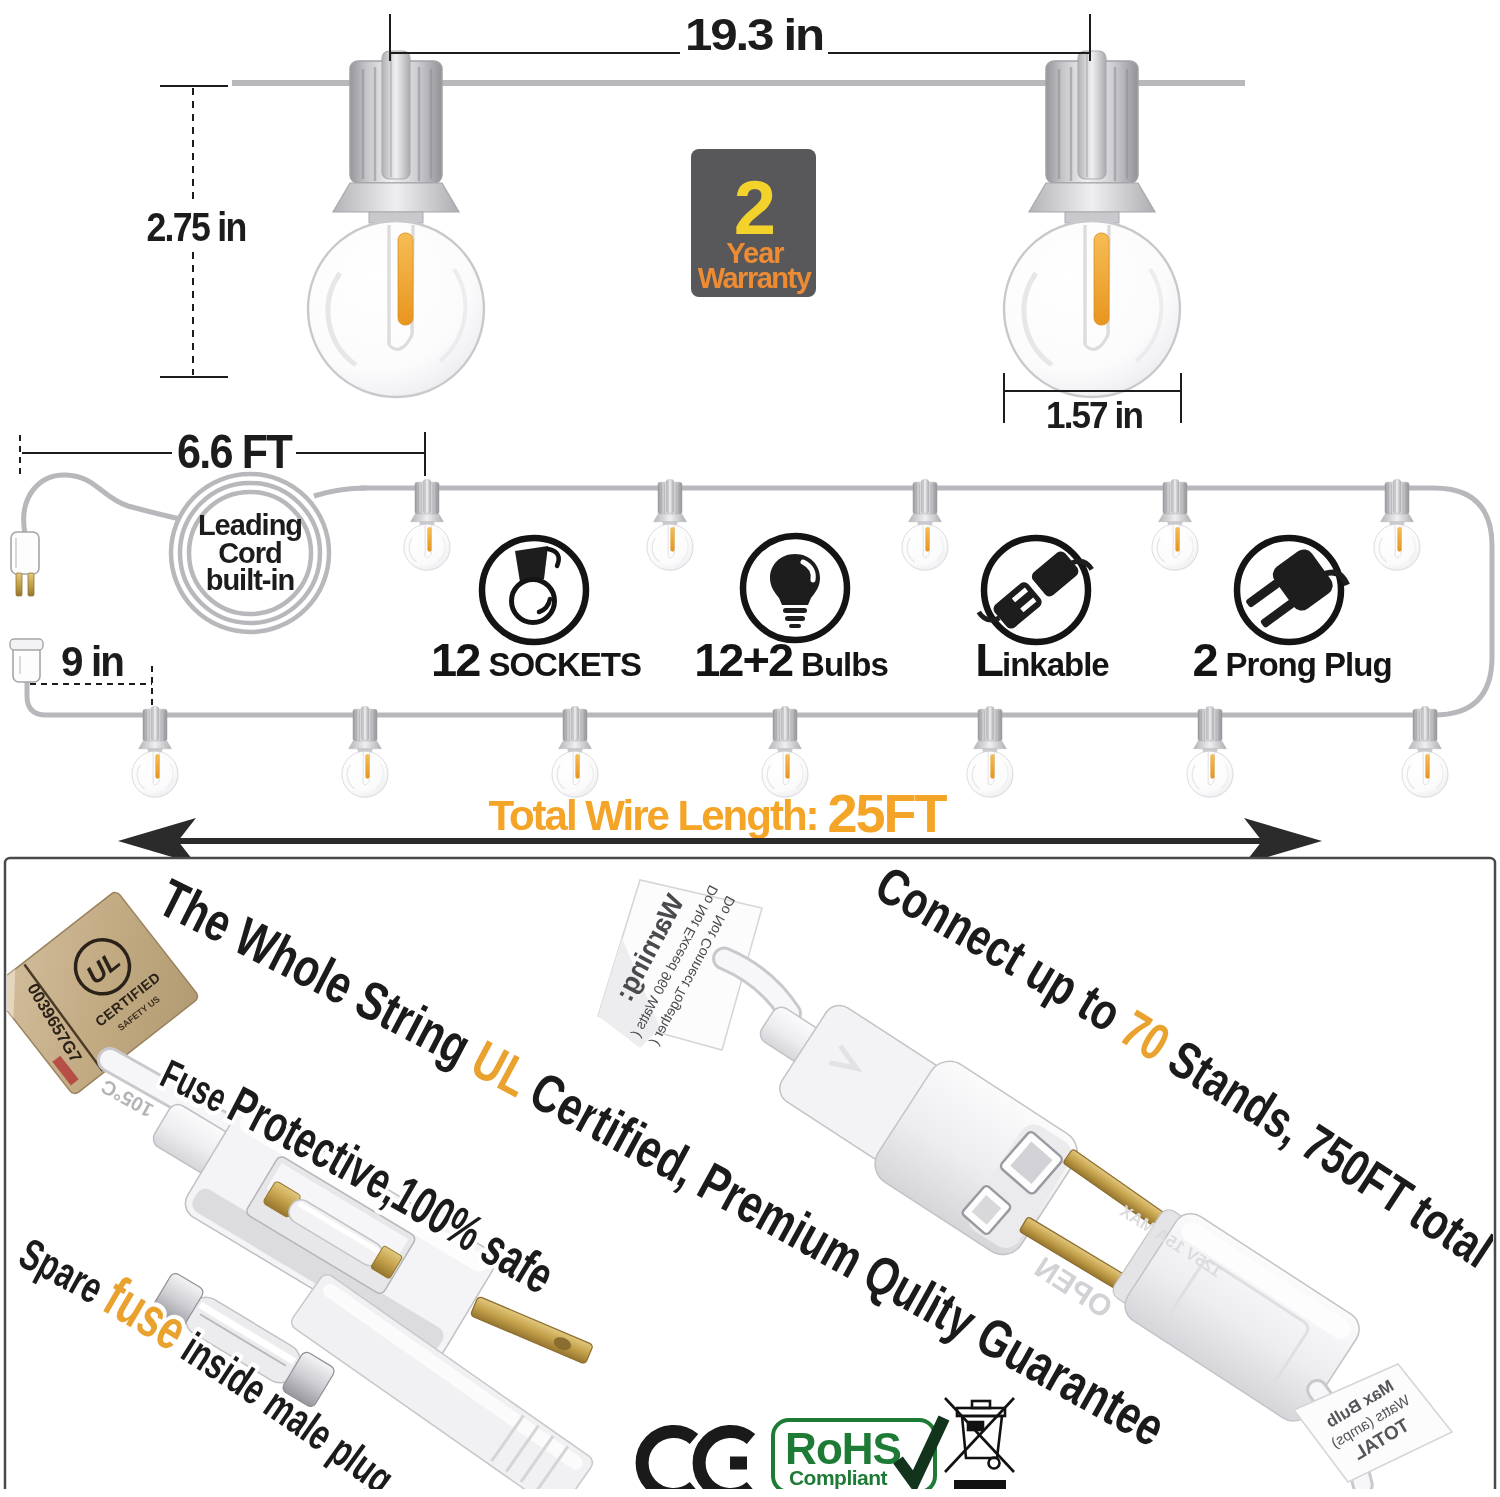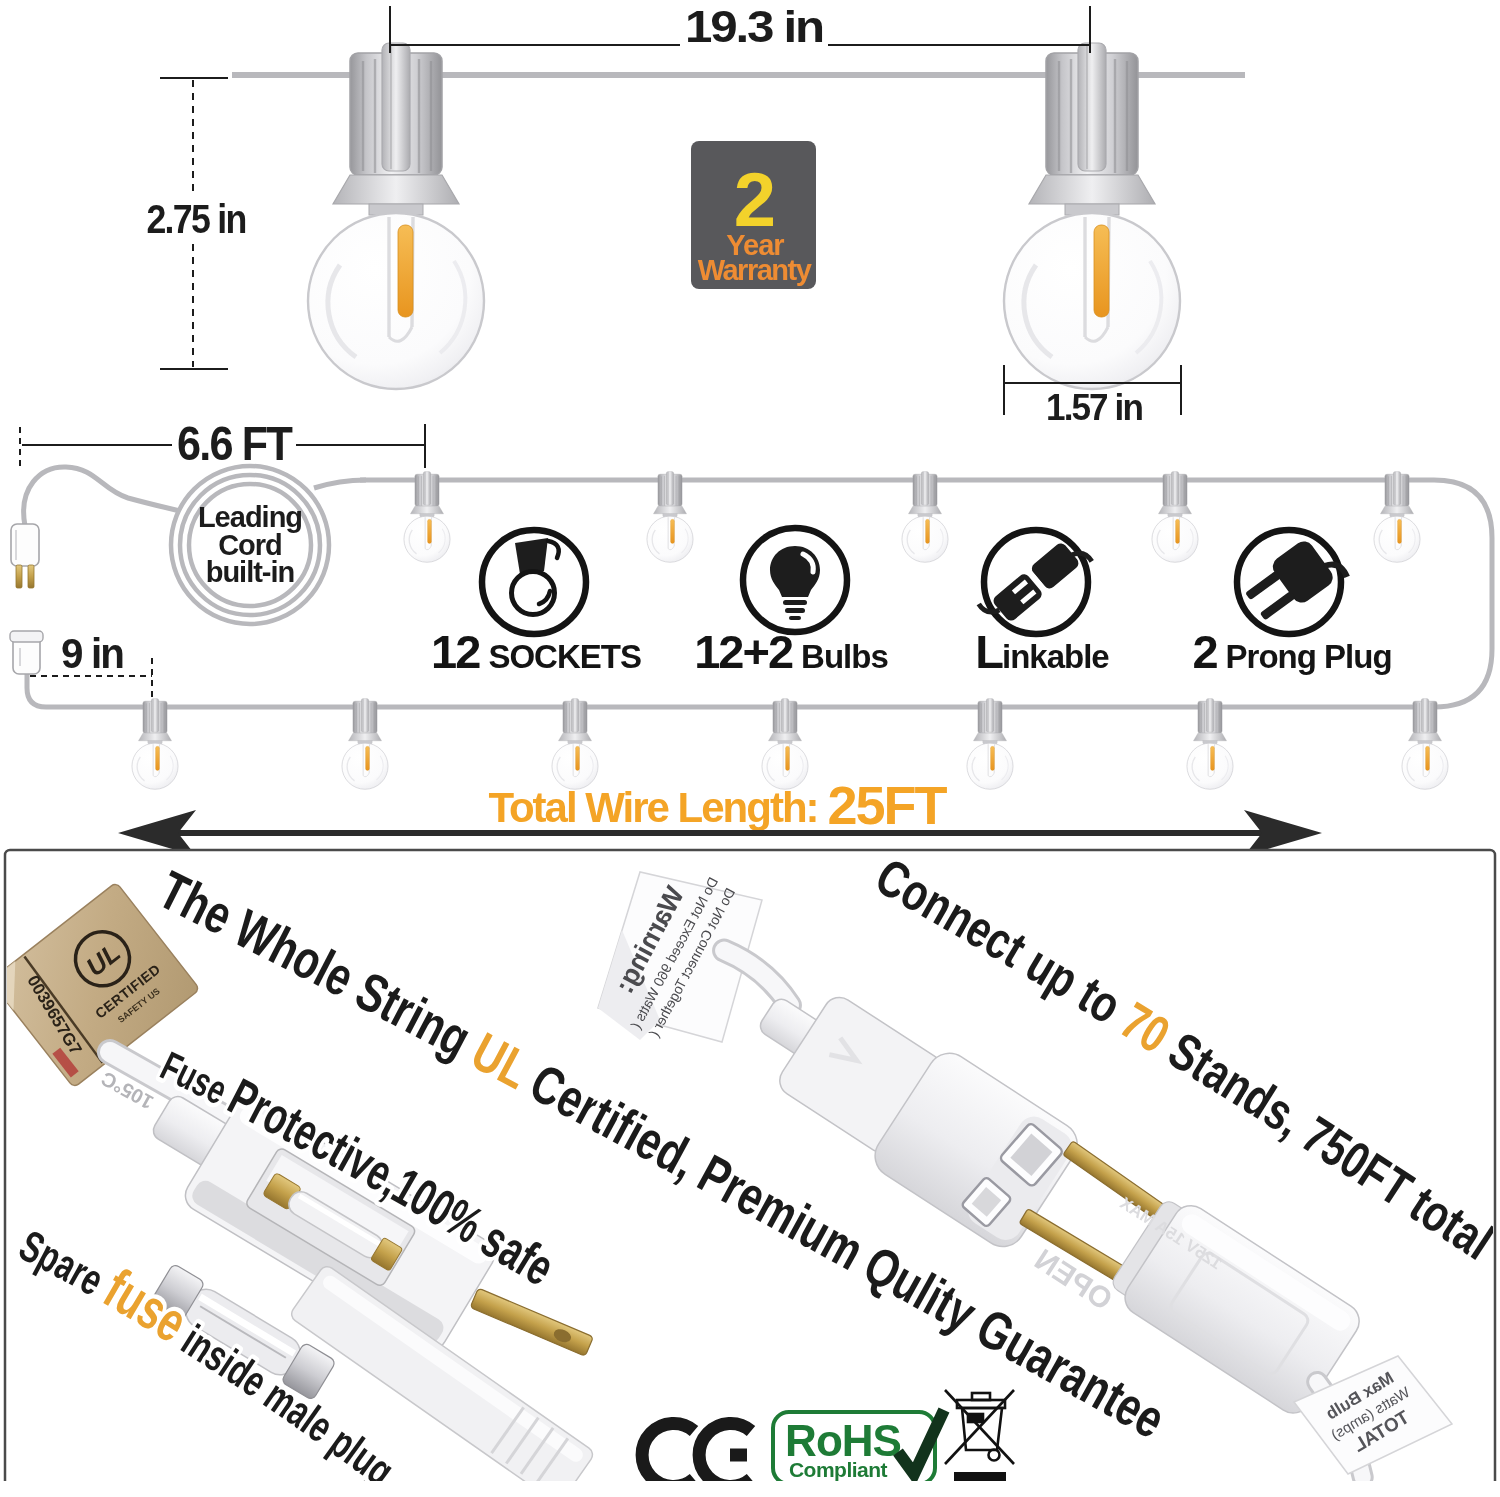--- a/index.html
+++ b/index.html
@@ -1,17 +1,17 @@
 <!DOCTYPE html>
 <html><head>
 <meta charset="utf-8">
 <style>
   html,body{margin:0;padding:0;background:#fff;}
   .stage{position:relative;width:1500px;height:1481px;background:#fff;overflow:hidden;
-         font-family:"Liberation Sans",sans-serif;}
+         font-family:"Liberation Sans",sans-serif;margin-top:8px;}
   svg text{font-family:"Liberation Sans",sans-serif;}
   .dim{font-weight:bold;fill:#1c1c1c;letter-spacing:-2px;}
   .halo{paint-order:stroke;stroke:#ffffff;stroke-linejoin:round;}
 </style>
 </head>
 <body>
 
 <div class="stage">
 <svg width="1500" height="1497" viewBox="0 0 1500 1497">
 <defs>

